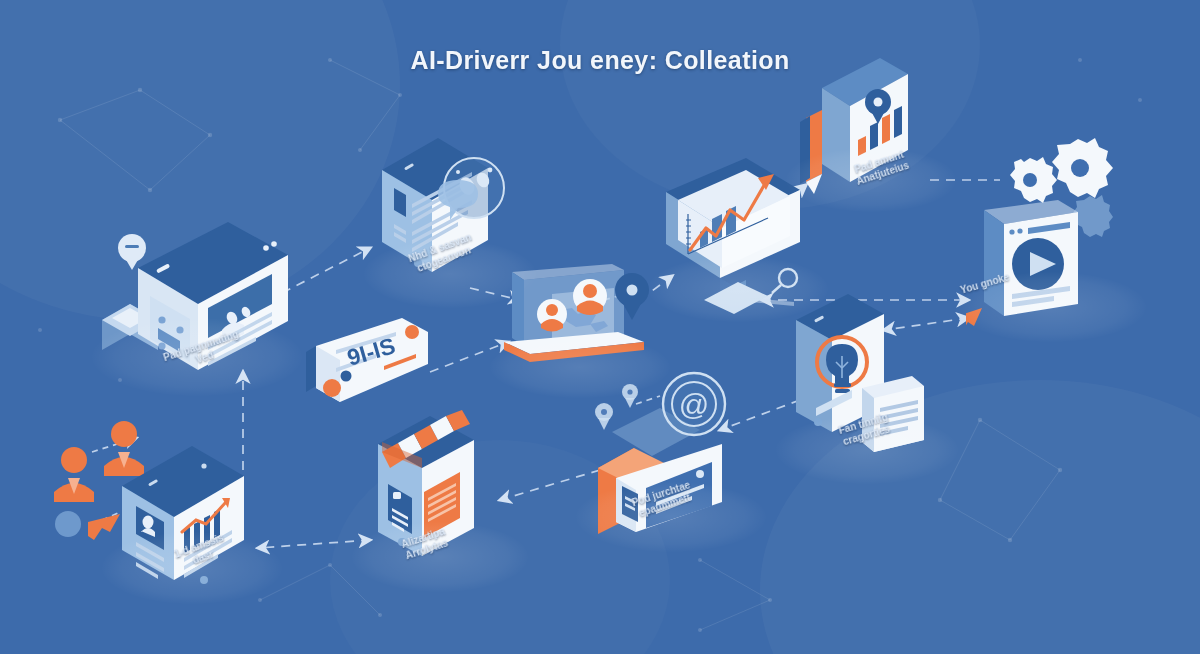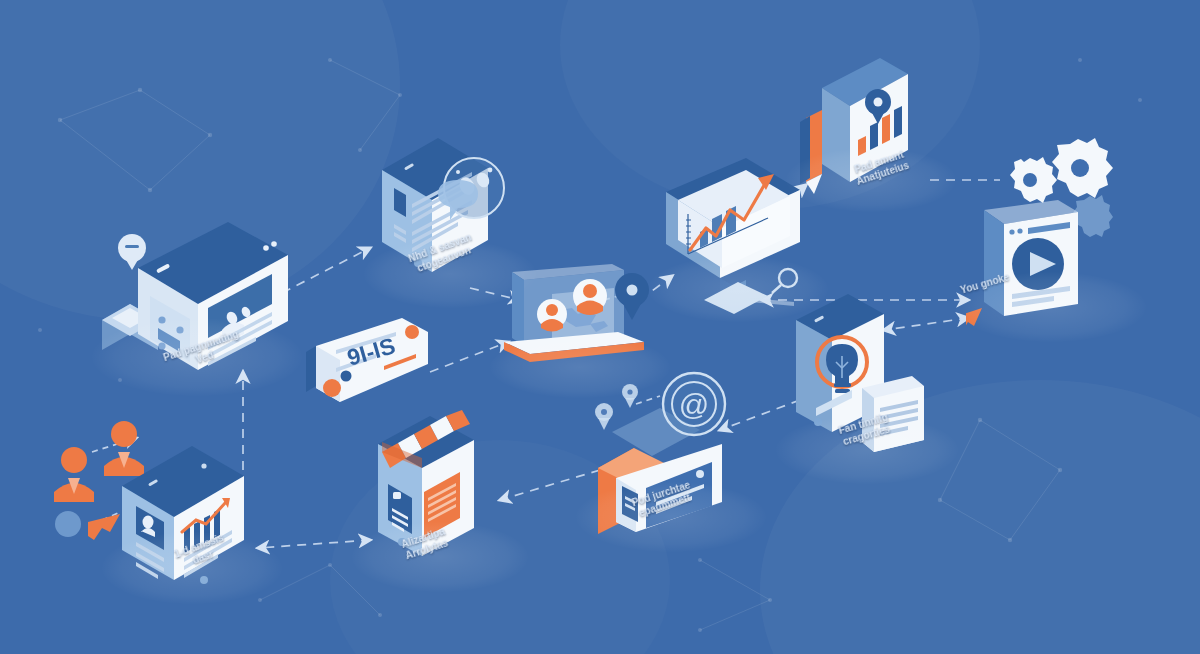--- a/index.html
+++ b/index.html
@@ -122,20 +122,21 @@
       <path d="M243 470 L243 372" marker-end="url(#ar)"></path>
 
       <path d="M92 452 L136 438" stroke-dasharray="6 5" marker-end="url(#ar)"></path>
       <path d="M92 525 L120 512" stroke-dasharray="6 5"></path>
 
       <path d="M604 300 L640 290" stroke-dasharray="6 5"></path>
       <path d="M636 404 L660 396" stroke-dasharray="6 5"></path>
     </g>
   </svg>
 
+  <div class="title">AI-Driverr Jou eney: Colleation</div>
 
   <div class="node" style="left:96px;top:200px;width:200px;height:190px;">
     <div class="shadow-ell" style="left:-4px;top:118px;width:210px;height:78px;"></div>
     <svg width="200" height="190" viewBox="0 0 200 190">
 
       <g>
         <polygon points="6,150 34,134 34,104 6,120" fill="#6e97c8"></polygon>
         <polygon points="34,134 62,150 62,120 34,104" fill="#8cb0d9"></polygon>
         <polygon points="6,120 34,104 62,120 34,136" fill="#c5d9ef"></polygon>
         <polygon points="16,118 34,108 52,118 34,128" fill="#e8f0f9"></polygon>

